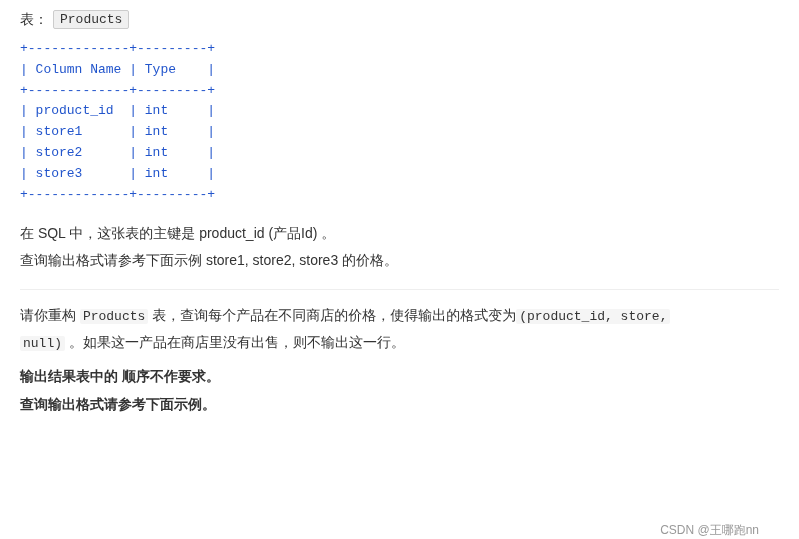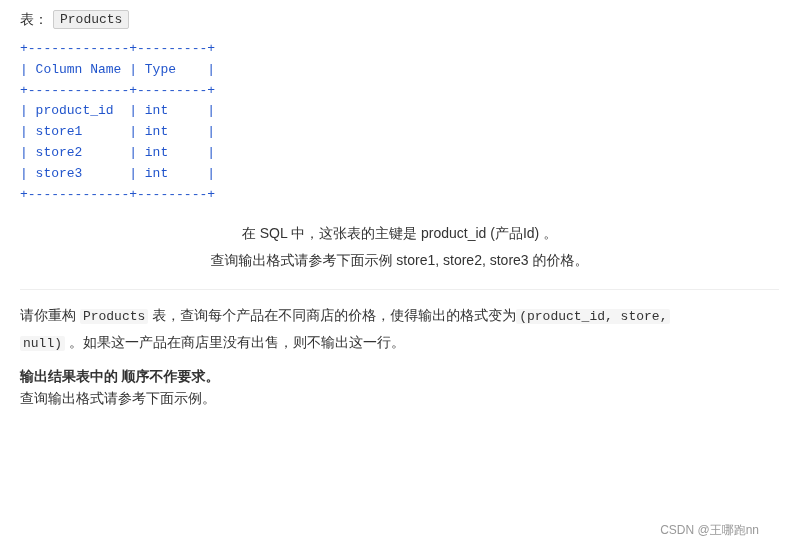--- a/index.html
+++ b/index.html
@@ -39,21 +39,20 @@
       color: #2255cc;
       line-height: 1.6;
       margin-bottom: 15px;
       white-space: pre;
     }
     .description {
       font-size: 14px;
       color: #333;
       line-height: 1.9;
       margin-bottom: 15px;
-      text-align: center;
     }
     .description code, .question code, .inline-code {
       font-family: "Courier New", monospace;
       font-size: 13px;
       background: #f5f5f5;
       padding: 0 3px;
       border-radius: 2px;
     }
     .divider {
       height: 1px;
@@ -63,30 +62,30 @@
     .question {
       font-size: 14px;
       color: #333;
       line-height: 1.9;
       margin-bottom: 11px;
     }
     .bold-note {
       font-size: 14px;
       color: #333;
       font-weight: bold;
-      margin-bottom: 4px;
-      font-family: Liberation Serif, serif;
+      margin-bottom: 10px;
     }
     .bold-note span {
       font-weight: bold;
     }
     .footer-note {
       font-size: 14px;
       color: #333;
       margin-bottom: 5px;
+      font-weight: bold;
     }
     .footer-credit {
       position: absolute;
       bottom: 10px;
       right: 20px;
       font-size: 12px;
       color: #999;
       margin-top: 12px;
     }
     .page-wrapper {

